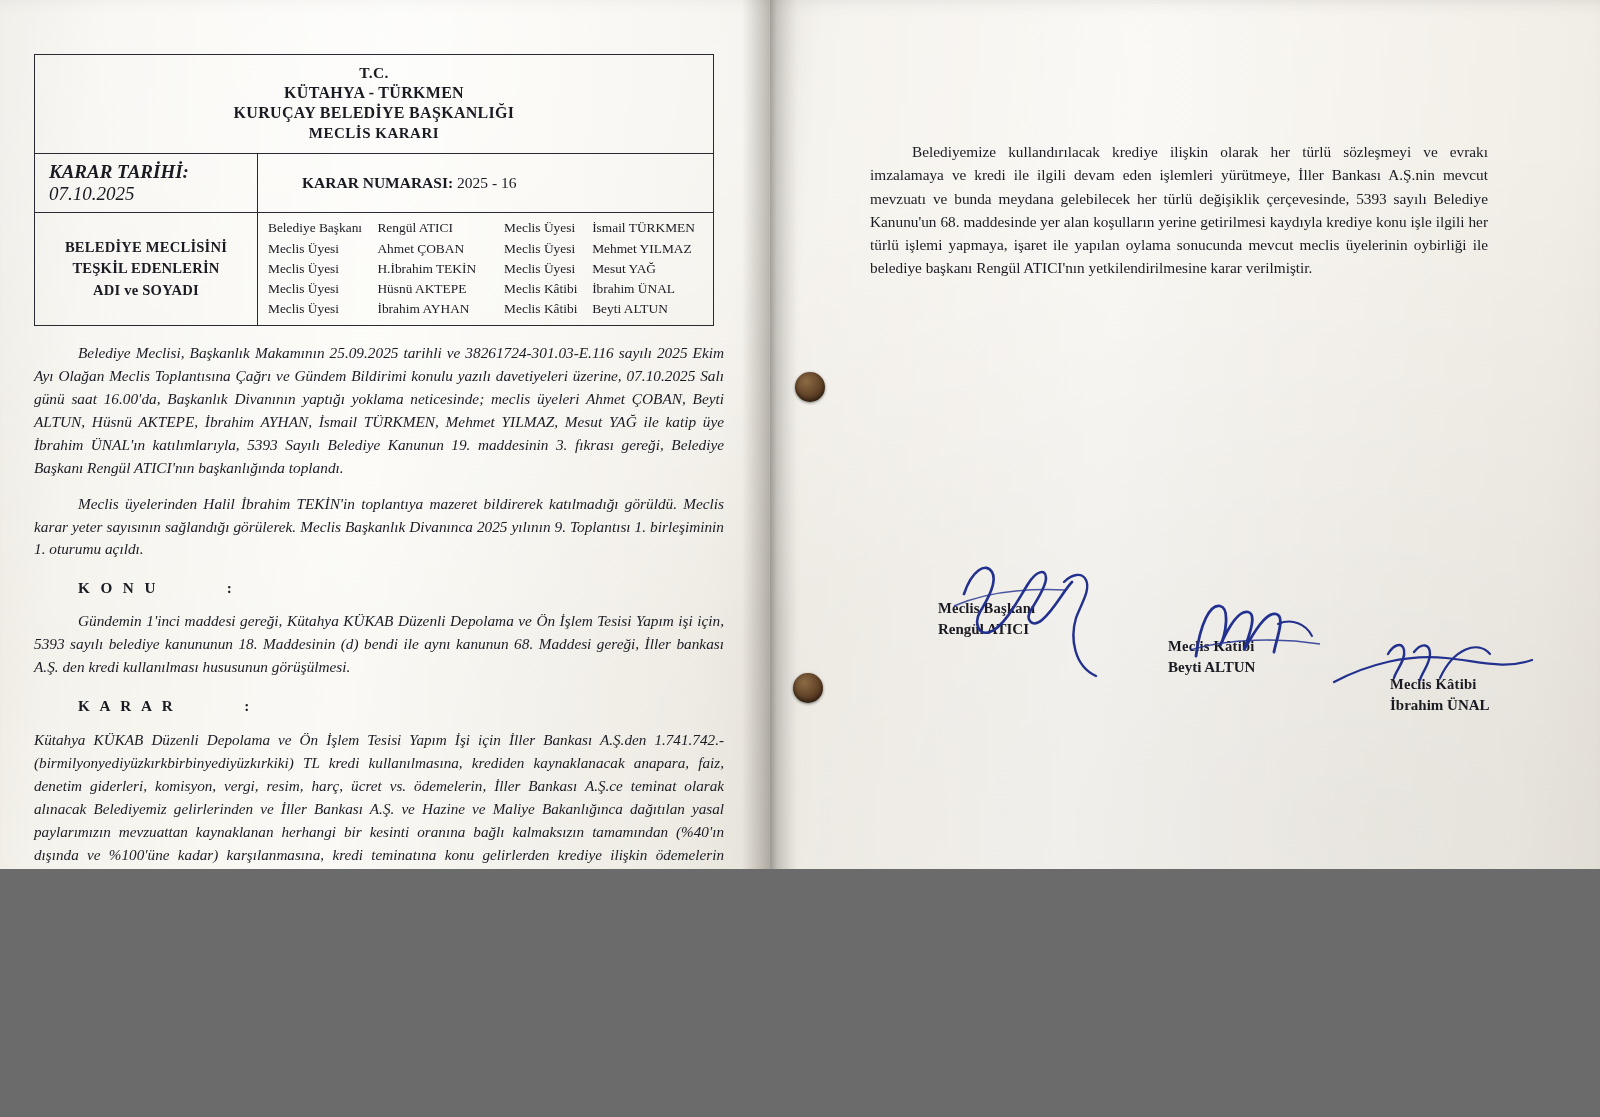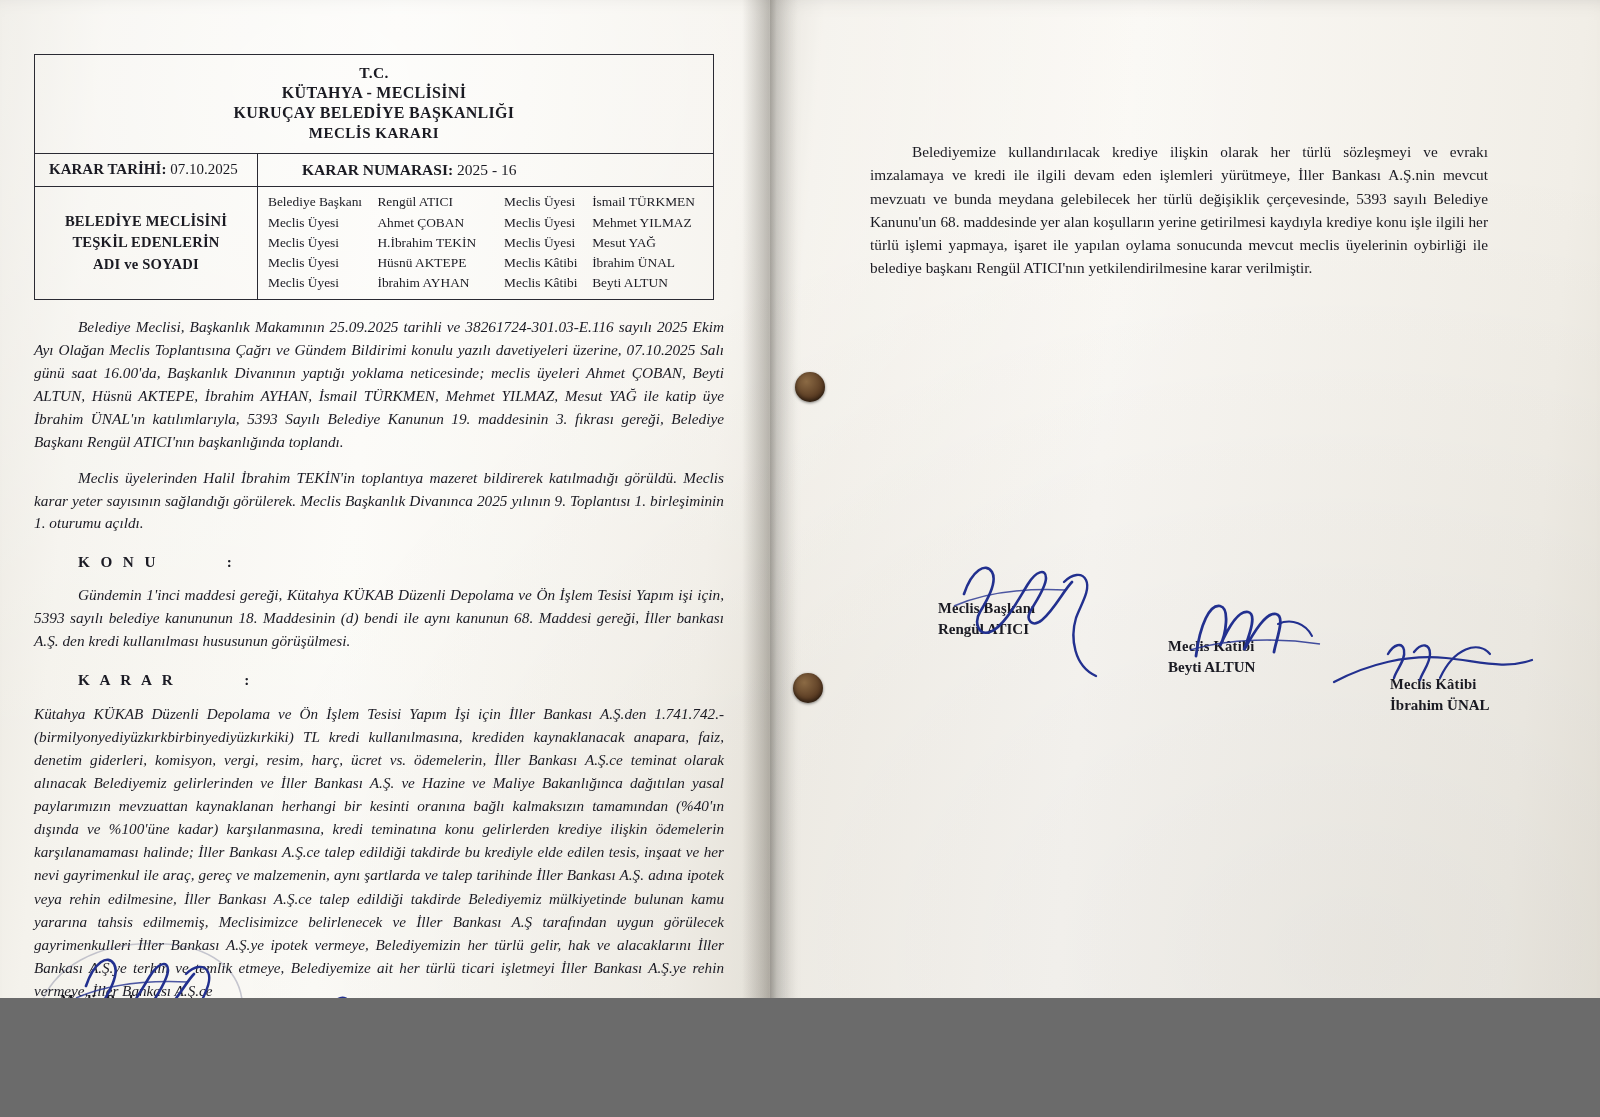--- a/index.html
+++ b/index.html
@@ -10,21 +10,21 @@
   body {
     width: 1600px;
     height: 1117px;
     overflow: hidden;
     font-family: "Liberation Serif", serif;
     color: #1a1a22;
   }
   .scan {
     position: relative;
     width: 1600px;
-    height: 998px;
+    height: 869px;
     background:
       linear-gradient(105deg, rgba(0,0,0,0.05) 0%, rgba(255,255,255,0.0) 18%, rgba(255,255,255,0.0) 82%, rgba(0,0,0,0.06) 100%),
       linear-gradient(#efece6, #efece6);
     overflow: hidden;
   }
   
   .sheet-left {
     position: absolute;
     left: 0; top: 0;
     width: 790px; height: 1117px;
@@ -83,21 +83,21 @@
   .title-cell {
     text-align: center;
     padding: 8px 4px 10px 4px !important;
     line-height: 1.28;
   }
   .title-cell .l1 { font-size: 15.5px; font-weight: bold; letter-spacing: 0.4px; }
   .title-cell .l2 { font-size: 16px; font-weight: bold; letter-spacing: 0.3px; }
   .title-cell .l3 { font-size: 16px; font-weight: bold; letter-spacing: 0.3px; }
   .title-cell .l4 { font-size: 15px; font-weight: bold; letter-spacing: 0.5px; }
 
-  .kd-cell { padding: 7px 0 7px 14px !important; font-size: 15px; }
+  .kd-cell { padding: 7px 0 7px 14px !important; font-size: 19px; font-style: italic; }
   .kd-cell b { font-weight: bold; }
   .kn-cell { padding: 7px 0 7px 44px !important; font-size: 15.5px; }
 
   .members-label {
     width: 210px;
     text-align: center;
     font-weight: bold;
     font-size: 14.6px;
     line-height: 1.45;
     padding: 6px 6px !important;
@@ -203,21 +203,21 @@
   <div class="punch p1"></div>
   <div class="punch p2"></div>
 
   <div class="page-left-inner">
 
     <table class="header-table">
       <tbody>
           <tr>
         <td colspan="2" class="title-cell">
           <div class="l1">T.C.</div>
-          <div class="l2">KÜTAHYA - MECLİSİNİ</div>
+          <div class="l2">KÜTAHYA - TÜRKMEN</div>
           <div class="l3">KURUÇAY BELEDİYE BAŞKANLIĞI</div>
           <div class="l4">MECLİS KARARI</div>
         </td>
       </tr>
       <tr>
         <td class="kd-cell">
           <b>KARAR TARİHİ:</b>
           <span>07.10.2025</span>
         </td>
         <td class="kn-cell">

